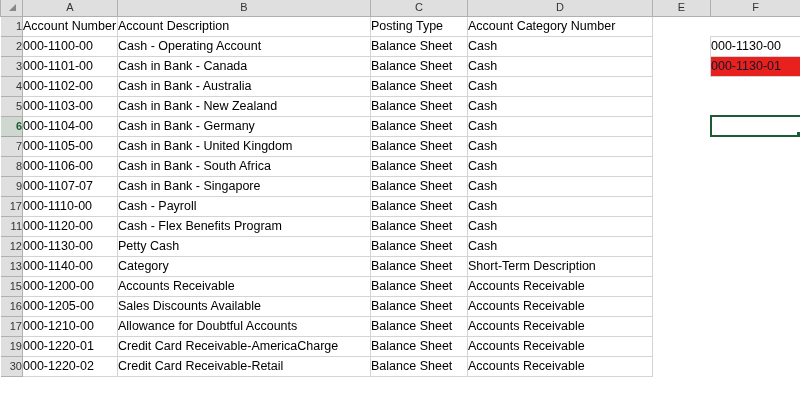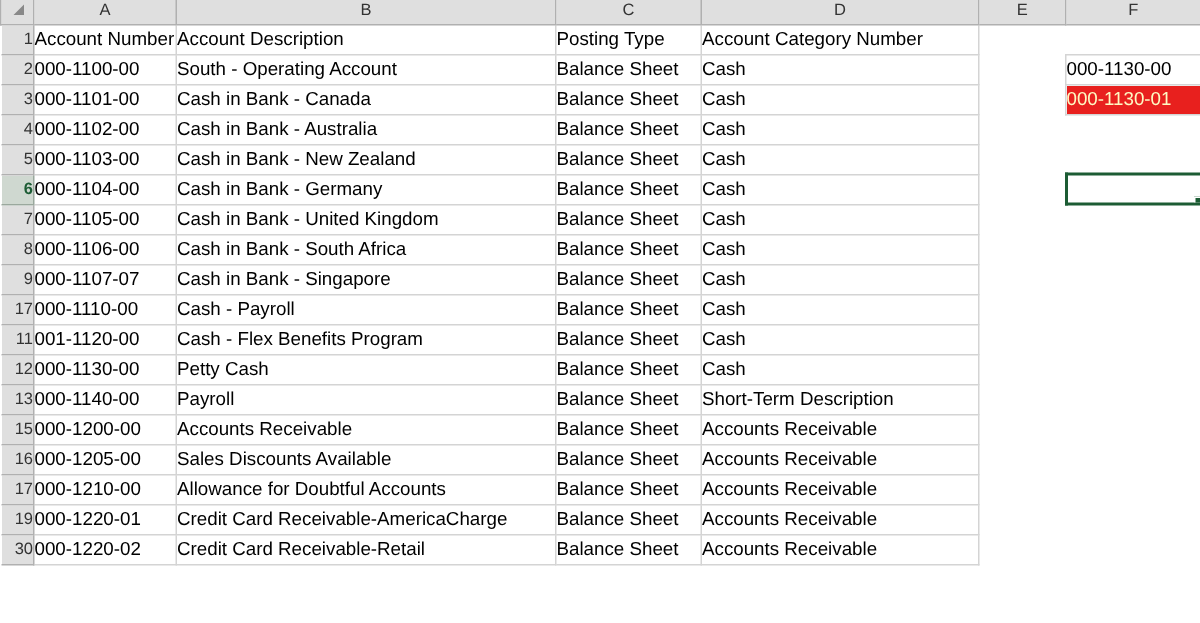--- a/index.html
+++ b/index.html
@@ -90,21 +90,21 @@
   td.headercell {
     font-weight: bold;
   }
   td.fcell {
     text-align: left;
     padding-left: 4px;
     border: 1px solid #d4d4d4;
   }
   td.fcell.redfill {
     background: #e8201e;
-    color: #fef9c3;
+    color: #0f172a;
   }
   td.fcell.selected {
     border: 2px solid #1c5c34;
     position: relative;
   }
   td.fcell.selected::after {
     content: "";
     position: absolute;
     right: -3px;
     bottom: -3px;
@@ -148,21 +148,21 @@
         <td class="cell headercell">Account Description</td>
         <td class="cell headercell">Posting Type</td>
         <td class="cell headercell">Account Category Number</td>
         <td class="blank"></td>
         <td class="blank"></td>
       </tr>
 
       <tr class="datarow">
         <td class="rowhdr">2</td>
         <td class="cell">000-1100-00</td>
-        <td class="cell">South - Operating Account</td>
+        <td class="cell">Cash - Operating Account</td>
         <td class="cell">Balance Sheet</td>
         <td class="cell">Cash</td>
         <td class="blank"></td>
         <td class="fcell">000-1130-00</td>
       </tr>
 
       <tr class="datarow">
         <td class="rowhdr">3</td>
         <td class="cell">000-1101-00</td>
         <td class="cell">Cash in Bank - Canada</td>
@@ -237,42 +237,42 @@
         <td class="cell">000-1110-00</td>
         <td class="cell">Cash - Payroll</td>
         <td class="cell">Balance Sheet</td>
         <td class="cell">Cash</td>
         <td class="blank"></td>
         <td class="blank"></td>
       </tr>
 
       <tr class="datarow">
         <td class="rowhdr">11</td>
-        <td class="cell">001-1120-00</td>
+        <td class="cell">000-1120-00</td>
         <td class="cell">Cash - Flex Benefits Program</td>
         <td class="cell">Balance Sheet</td>
         <td class="cell">Cash</td>
         <td class="blank"></td>
         <td class="blank"></td>
       </tr>
 
       <tr class="datarow">
         <td class="rowhdr">12</td>
         <td class="cell">000-1130-00</td>
         <td class="cell">Petty Cash</td>
         <td class="cell">Balance Sheet</td>
         <td class="cell">Cash</td>
         <td class="blank"></td>
         <td class="blank"></td>
       </tr>
 
       <tr class="datarow">
         <td class="rowhdr">13</td>
         <td class="cell">000-1140-00</td>
-        <td class="cell">Payroll</td>
+        <td class="cell">Category</td>
         <td class="cell">Balance Sheet</td>
         <td class="cell">Short-Term Description</td>
         <td class="blank"></td>
         <td class="blank"></td>
       </tr>
 
 
       <tr class="datarow">
         <td class="rowhdr">15</td>
         <td class="cell">000-1200-00</td>

